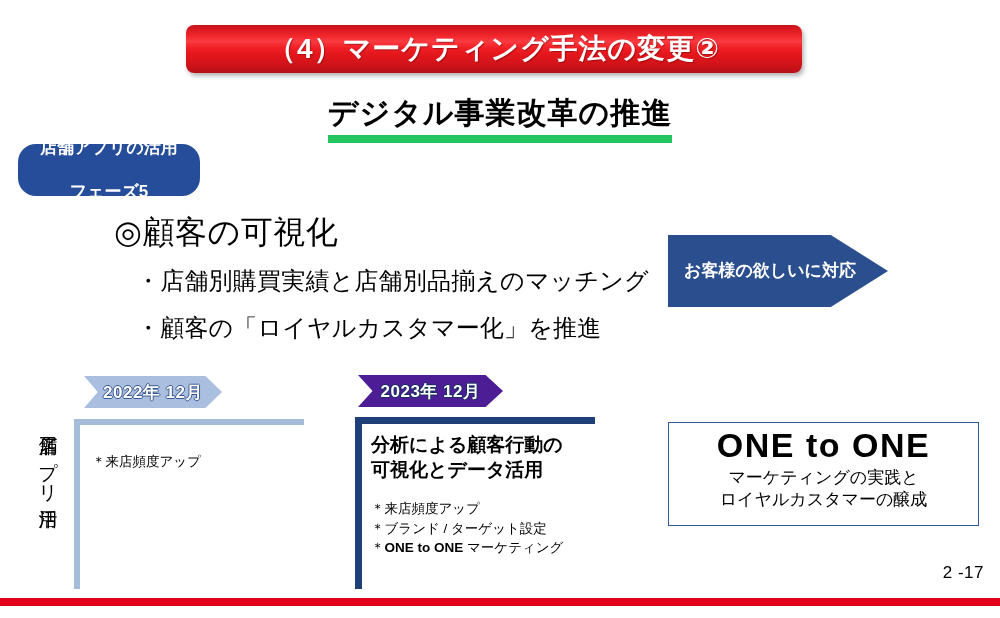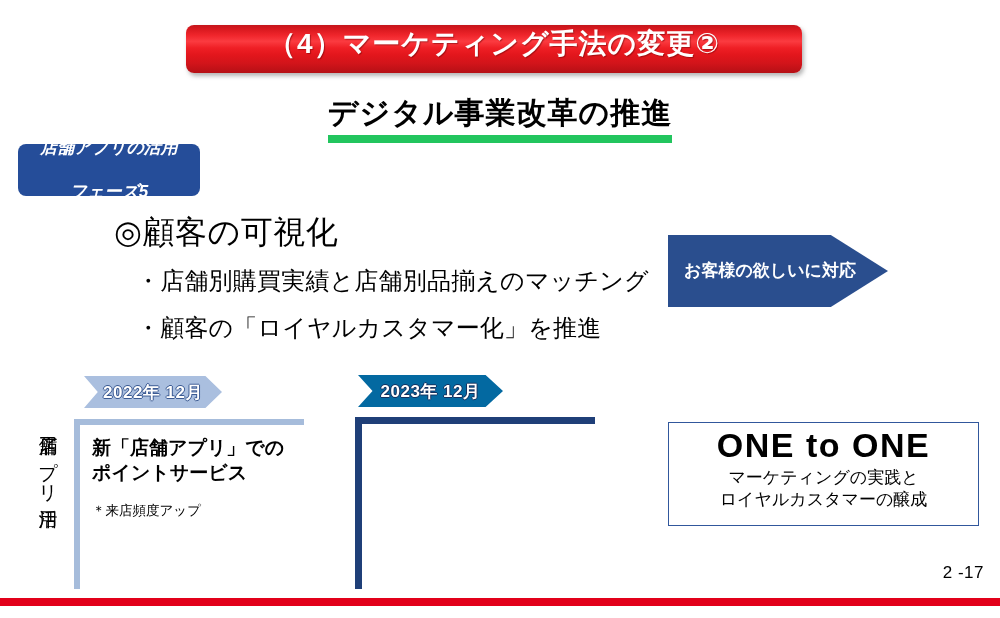--- a/index.html
+++ b/index.html
@@ -30,21 +30,21 @@
         #c3161c 0%,
         #d8181e 8%,
         #f0262c 22%,
         #fb3b40 34%,
         #ef1f25 48%,
         #e3161c 62%,
         #d2141a 80%,
         #b51015 100%);
     box-shadow: 2px 3px 4px rgba(120,120,120,0.55);
     display: flex;
-    align-items: flex-start;
+    align-items: center;
     justify-content: center;
   }
   #title-banner .banner-text {
     color: #ffffff;
     font-size: 28px;
     font-weight: bold;
     letter-spacing: 1px;
     white-space: nowrap;
     text-shadow: 1px 1px 1px rgba(90,0,0,0.45);
   }
@@ -68,29 +68,28 @@
   }
 
   
   #phase-badge {
     position: absolute;
     left: 18px;
     top: 144px;
     width: 182px;
     height: 52px;
     background: #254d99;
-    border-radius: 8px;
+    border-radius: 18px;
     display: flex;
     flex-direction: column;
     align-items: center;
     justify-content: center;
     color: #ffffff;
     font-weight: bold;
     line-height: 1.18;
-    font-style: italic;
   }
   #phase-badge .l1 { font-size: 17px; }
   #phase-badge .l2 { font-size: 17px; margin-top: 24px; }
 
   
   #main-heading {
     position: absolute;
     left: 114px;
     top: 211px;
     font-size: 32px;
@@ -152,21 +151,21 @@
     width: 138px;
     background: #aabfdf;
     text-shadow:
        1px 0 0 #3b5a93, -1px 0 0 #3b5a93,
        0 1px 0 #3b5a93, 0 -1px 0 #3b5a93;
   }
   #chevron-2023 {
     left: 358px;
     top: 375px;
     width: 145px;
-    background: #0369a1;
+    background: #4c1d95;
     text-shadow:
        1px 0 0 #16305e, -1px 0 0 #16305e,
        0 1px 0 #16305e, 0 -1px 0 #16305e;
   }
 
   
   #vertical-label {
     position: absolute;
     left: 32px;
     top: 420px;
@@ -300,29 +299,38 @@
 
   <div class="chevron" id="chevron-2022">2022年 12月</div>
   <div class="chevron" id="chevron-2023">2023年 12月</div>
 
   <div id="vertical-label">店舗アプリ活用</div>
 
   <div class="bracket" id="bracket-1"></div>
   <div class="bracket" id="bracket-2"></div>
 
   <div class="col-body" id="col-1-body">
-    <div class="col-title">
-      <div>新「店舗アプリ」での</div>
-      <div>ポイントサービス</div>
-    </div>
     <div class="col-notes" id="col-1-notes">
       <div>＊来店頻度アップ</div>
     </div>
   </div>
 
+  <div class="col-body" id="col-2-body">
+    <div class="col-title">
+      <div>分析による顧客行動の</div>
+      <div>可視化とデータ活用</div>
+    </div>
+    <div class="col-notes" id="col-2-notes">
+      <div>＊来店頻度アップ</div>
+      <div>＊ブランド / ターゲット設定</div>
+      <div>
+        <span>＊</span><span class="note-strong">ONE to ONE</span><span> マーケティング</span>
+      </div>
+    </div>
+  </div>
 
   <div id="one-to-one-box">
     <div id="one-to-one-title">ONE to ONE</div>
     <div id="one-to-one-sub">
       <div>マーケティングの実践と</div>
       <div>ロイヤルカスタマーの醸成</div>
     </div>
   </div>
 
   <div id="page-number">2 -17</div>

